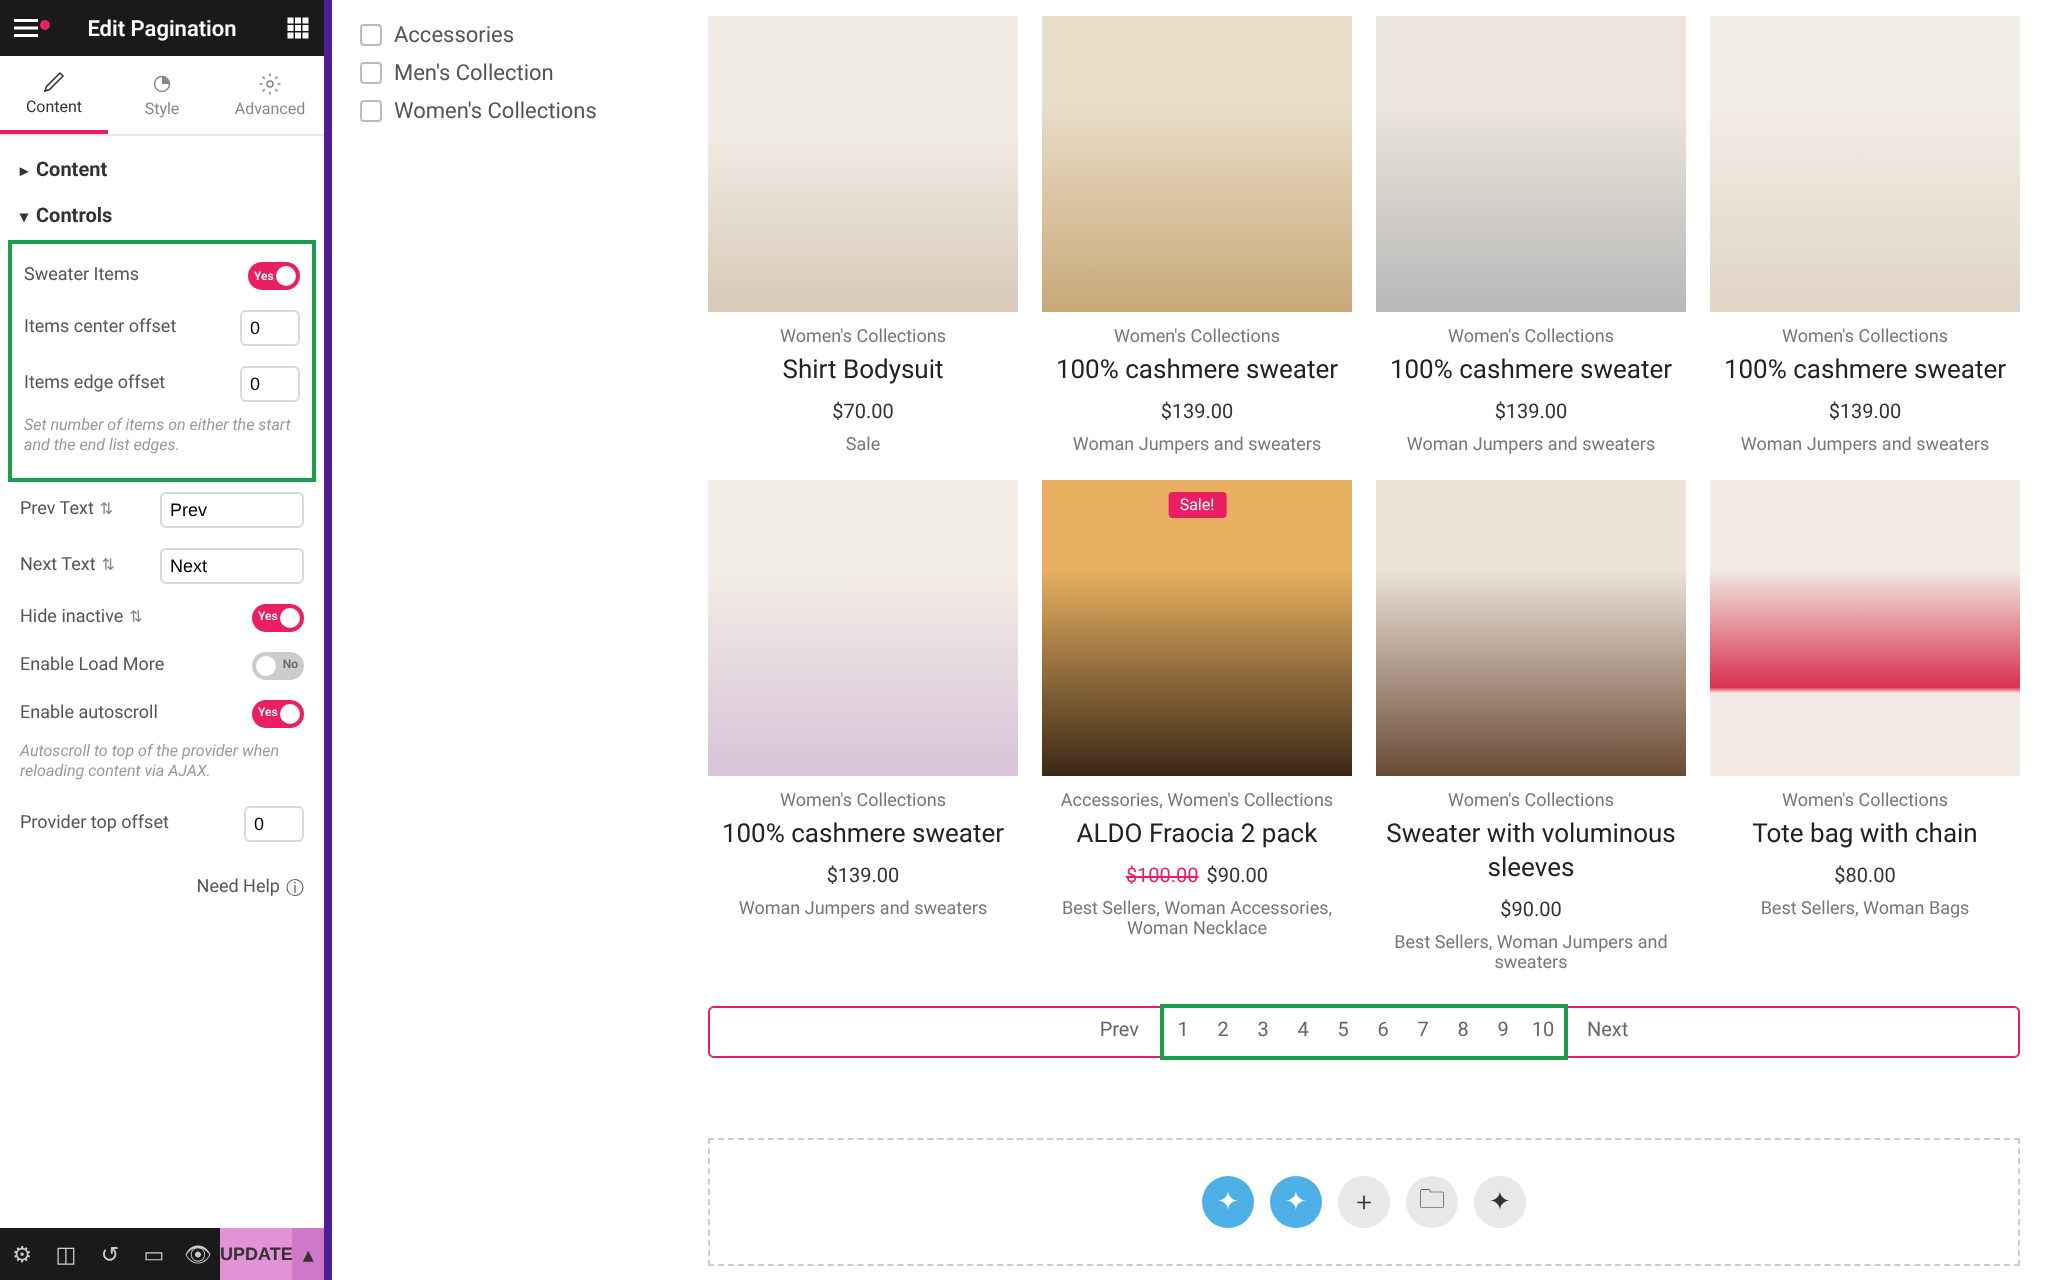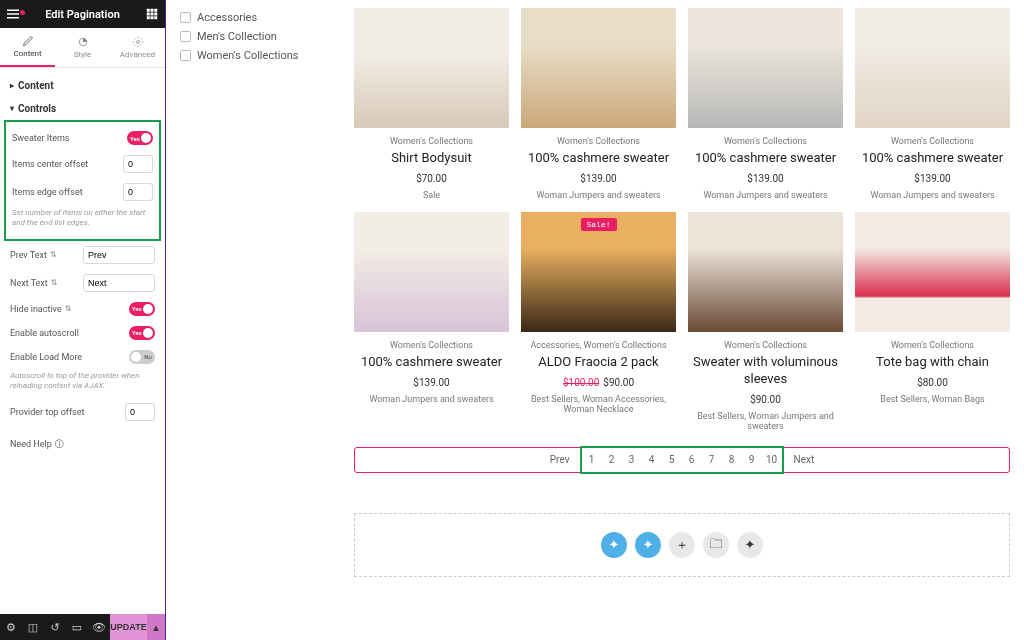--- a/index.html
+++ b/index.html
@@ -1,18 +1,18 @@
 <!DOCTYPE html>
 <html><head>
 <meta charset="utf-8">
 <style>
 * { box-sizing: border-box; margin: 0; padding: 0; }
 body { font-family: -apple-system, 'Segoe UI', Roboto, sans-serif; width: 1024px; height: 640px; overflow: hidden; background: #fff; font-size: 11px; color: #333; }
 .main { display: flex; height: 640px; }
-.sidebar { width: 166px; background: #fff; border-right: 1px solid #4c1d95; display: flex; flex-direction: column; }
+.sidebar { width: 166px; background: #fff; border-right: 4px solid #4c1d95; display: flex; flex-direction: column; }
 .topbar { height: 28px; background: #1a1a1a; color: #fff; display: flex; align-items: center; padding: 0 6px; justify-content: space-between; }
 .topbar .title { font-size: 11px; font-weight: 600; flex: 1; text-align: center; }
 .hamburger, .grid-icon { width: 14px; height: 14px; display: flex; align-items: center; justify-content: center; cursor: pointer; }
 .red-dot { width: 5px; height: 5px; background: #e91e63; border-radius: 50%; position: absolute; top: 3px; left: 14px; }
 .tabs { display: flex; height: 40px; border-bottom: 1px solid #e8e8e8; }
 .tab { flex: 1; display: flex; flex-direction: column; align-items: center; justify-content: center; cursor: pointer; font-size: 8px; color: #888; gap: 2px; }
 .tab.active { border-bottom: 2px solid #e91e63; color: #333; }
 .tab svg { width: 12px; height: 12px; }
 .panel { flex: 1; overflow-y: auto; padding: 6px 10px; }
 .section-header { display: flex; align-items: center; gap: 4px; font-size: 10px; font-weight: 700; padding: 6px 0; cursor: pointer; }
@@ -24,36 +24,36 @@
 .toggle.off { background: #ccc; }
 .toggle .knob { width: 10px; height: 10px; background: #fff; border-radius: 50%; position: absolute; right: 2px; }
 .toggle.off .knob { left: 2px; right: auto; }
 .toggle .txt { font-size: 6px; color: #fff; position: absolute; left: 3px; font-weight: 600; }
 .toggle.off .txt { right: 3px; left: auto; color: #666; }
 .num-input, .text-input { border: 1px solid #d5d8dc; border-radius: 3px; height: 18px; font-size: 9px; padding: 0 4px; }
 .num-input { width: 30px; }
 .text-input { width: 72px; }
 .hint { font-size: 8px; color: #999; font-style: italic; line-height: 1.3; padding: 2px 0 6px; }
 .highlight-box { border: 2px solid #1a9d4f; padding: 4px 6px; margin: 0 -6px; }
-.need-help { text-align: left; font-size: 9px; color: #555; padding: 12px 0; }
+.need-help { text-align: right; font-size: 9px; color: #555; padding: 12px 0; }
 .need-help span { display: inline-flex; align-items: center; gap: 3px; }
 .bottombar { height: 26px; background: #1a1a1a; display: flex; align-items: center; }
 .bb-icons { display: flex; gap: 0; }
 .bb-icon { width: 22px; height: 26px; display: flex; align-items: center; justify-content: center; color: #ccc; cursor: pointer; font-size: 11px; }
 .update-btn { flex: 1; background: #e292d6; color: #333; font-size: 9px; font-weight: 600; height: 26px; border: none; cursor: pointer; }
 .expand { width: 18px; background: #d078c8; height: 26px; display: flex; align-items: center; justify-content: center; cursor: pointer; }
 .content { flex: 1; padding: 8px 14px; overflow-y: auto; position: relative; }
 .layout2 { display: flex; gap: 14px; }
 .filter-col { width: 160px; }
 .filter-title { font-size: 16px; font-weight: 400; color: #333; margin-bottom: 10px; }
 .checkbox-row { display: flex; align-items: center; gap: 6px; font-size: 11px; color: #555; padding: 3px 0; cursor: pointer; }
 .checkbox { width: 11px; height: 11px; border: 1px solid #bbb; border-radius: 2px; }
 .grid { display: grid; grid-template-columns: repeat(4, 1fr); gap: 12px; flex: 1; }
 .card { text-align: center; }
-.prod-img { width: 100%; height: 120px; background: #ece3d9; position: relative; font-family: Liberation Mono, monospace; }
+.prod-img { width: 100%; height: 148px; background: #ece3d9; position: relative; }
 .img1 { background: linear-gradient(#f0ebe3 40%, #d8c9b8); }
 .img2 { background: linear-gradient(#e8ddc8 30%, #c9a878); }
 .img3 { background: linear-gradient(#ebe5db 30%, #b8b8b8); }
 .img4 { background: linear-gradient(#f2ede5 30%, #e0d4c5); }
 .img5 { background: linear-gradient(#f2ede5 30%, #d8c3d8); }
 .img6 { background: linear-gradient(#e8b060 30%, #3a2818); }
 .img7 { background: linear-gradient(#ece3d9 30%, #6a4a35); }
 .img8 { background: linear-gradient(#f2ebe3 30%, #d93050 70%, #f2ebe3 72%); }
 .badge-sale { position: absolute; top: 6px; left: 50%; transform: translateX(-50%); background: #e91e63; color: #fff; font-size: 8px; padding: 2px 6px; border-radius: 2px; }
 .cat { font-size: 9px; color: #777; margin-top: 8px; }
@@ -175,33 +175,33 @@
             <span>Hide inactive</span>
             <span class="arrows">⇅</span>
           </div>
         <div class="toggle">
             <span class="txt">Yes</span>
             <div class="knob"></div>
           </div>
       </div>
       <div class="control-row">
         <div class="control-label">
+            <span>Enable Load More</span>
+          </div>
+        <div class="toggle off">
+            <span class="txt">No</span>
+            <div class="knob"></div>
+          </div>
+      </div>
+      <div class="control-row">
+        <div class="control-label">
             <span>Enable autoscroll</span>
           </div>
         <div class="toggle">
             <span class="txt">Yes</span>
-            <div class="knob"></div>
-          </div>
-      </div>
-      <div class="control-row">
-        <div class="control-label">
-            <span>Enable Load More</span>
-          </div>
-        <div class="toggle off">
-            <span class="txt">No</span>
             <div class="knob"></div>
           </div>
       </div>
       <div class="hint">Autoscroll to top of the provider when reloading content via AJAX.</div>
       <div class="control-row">
         <div class="control-label">
             <span>Provider top offset</span>
           </div>
         <input class="num-input" value="0" style="">
       </div>

